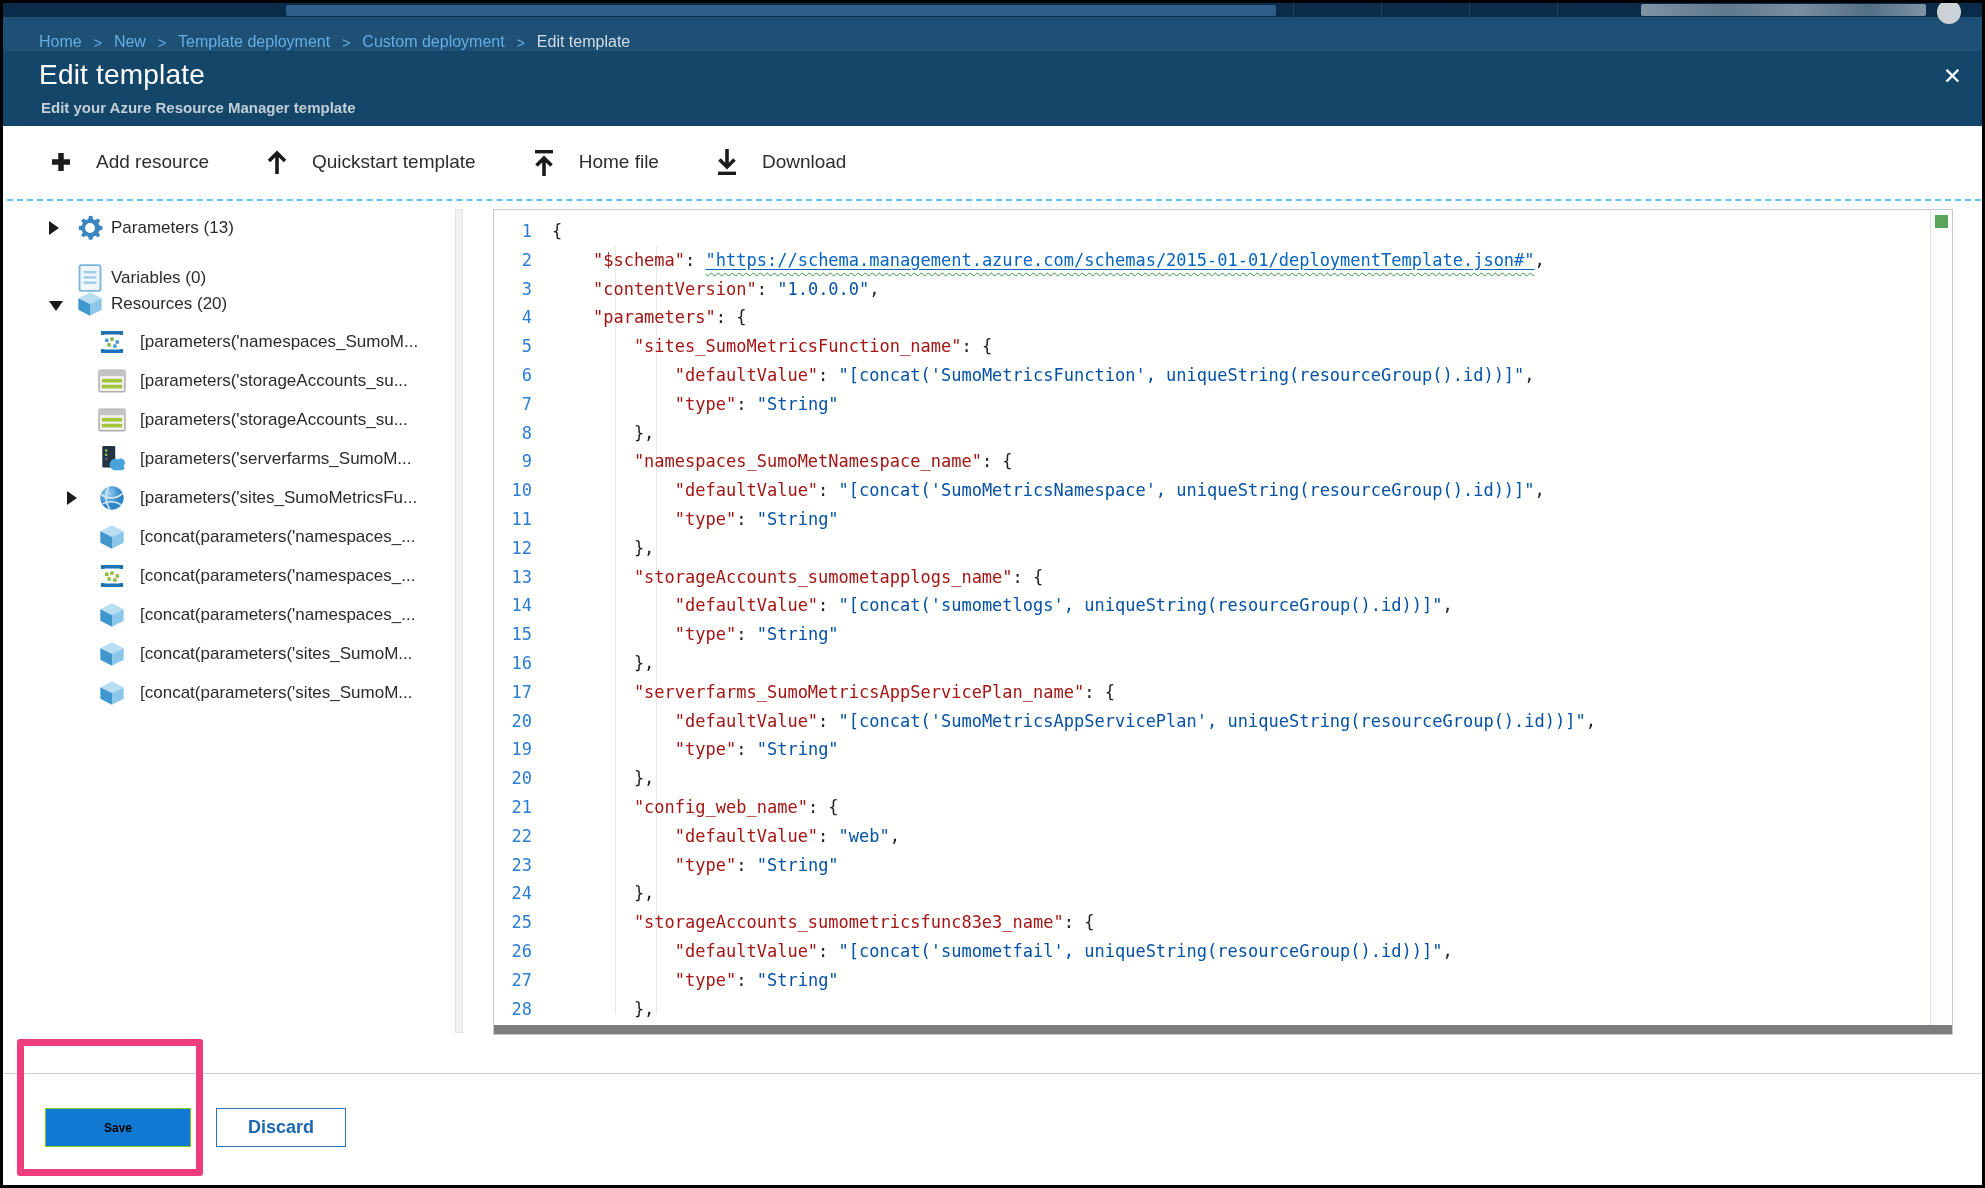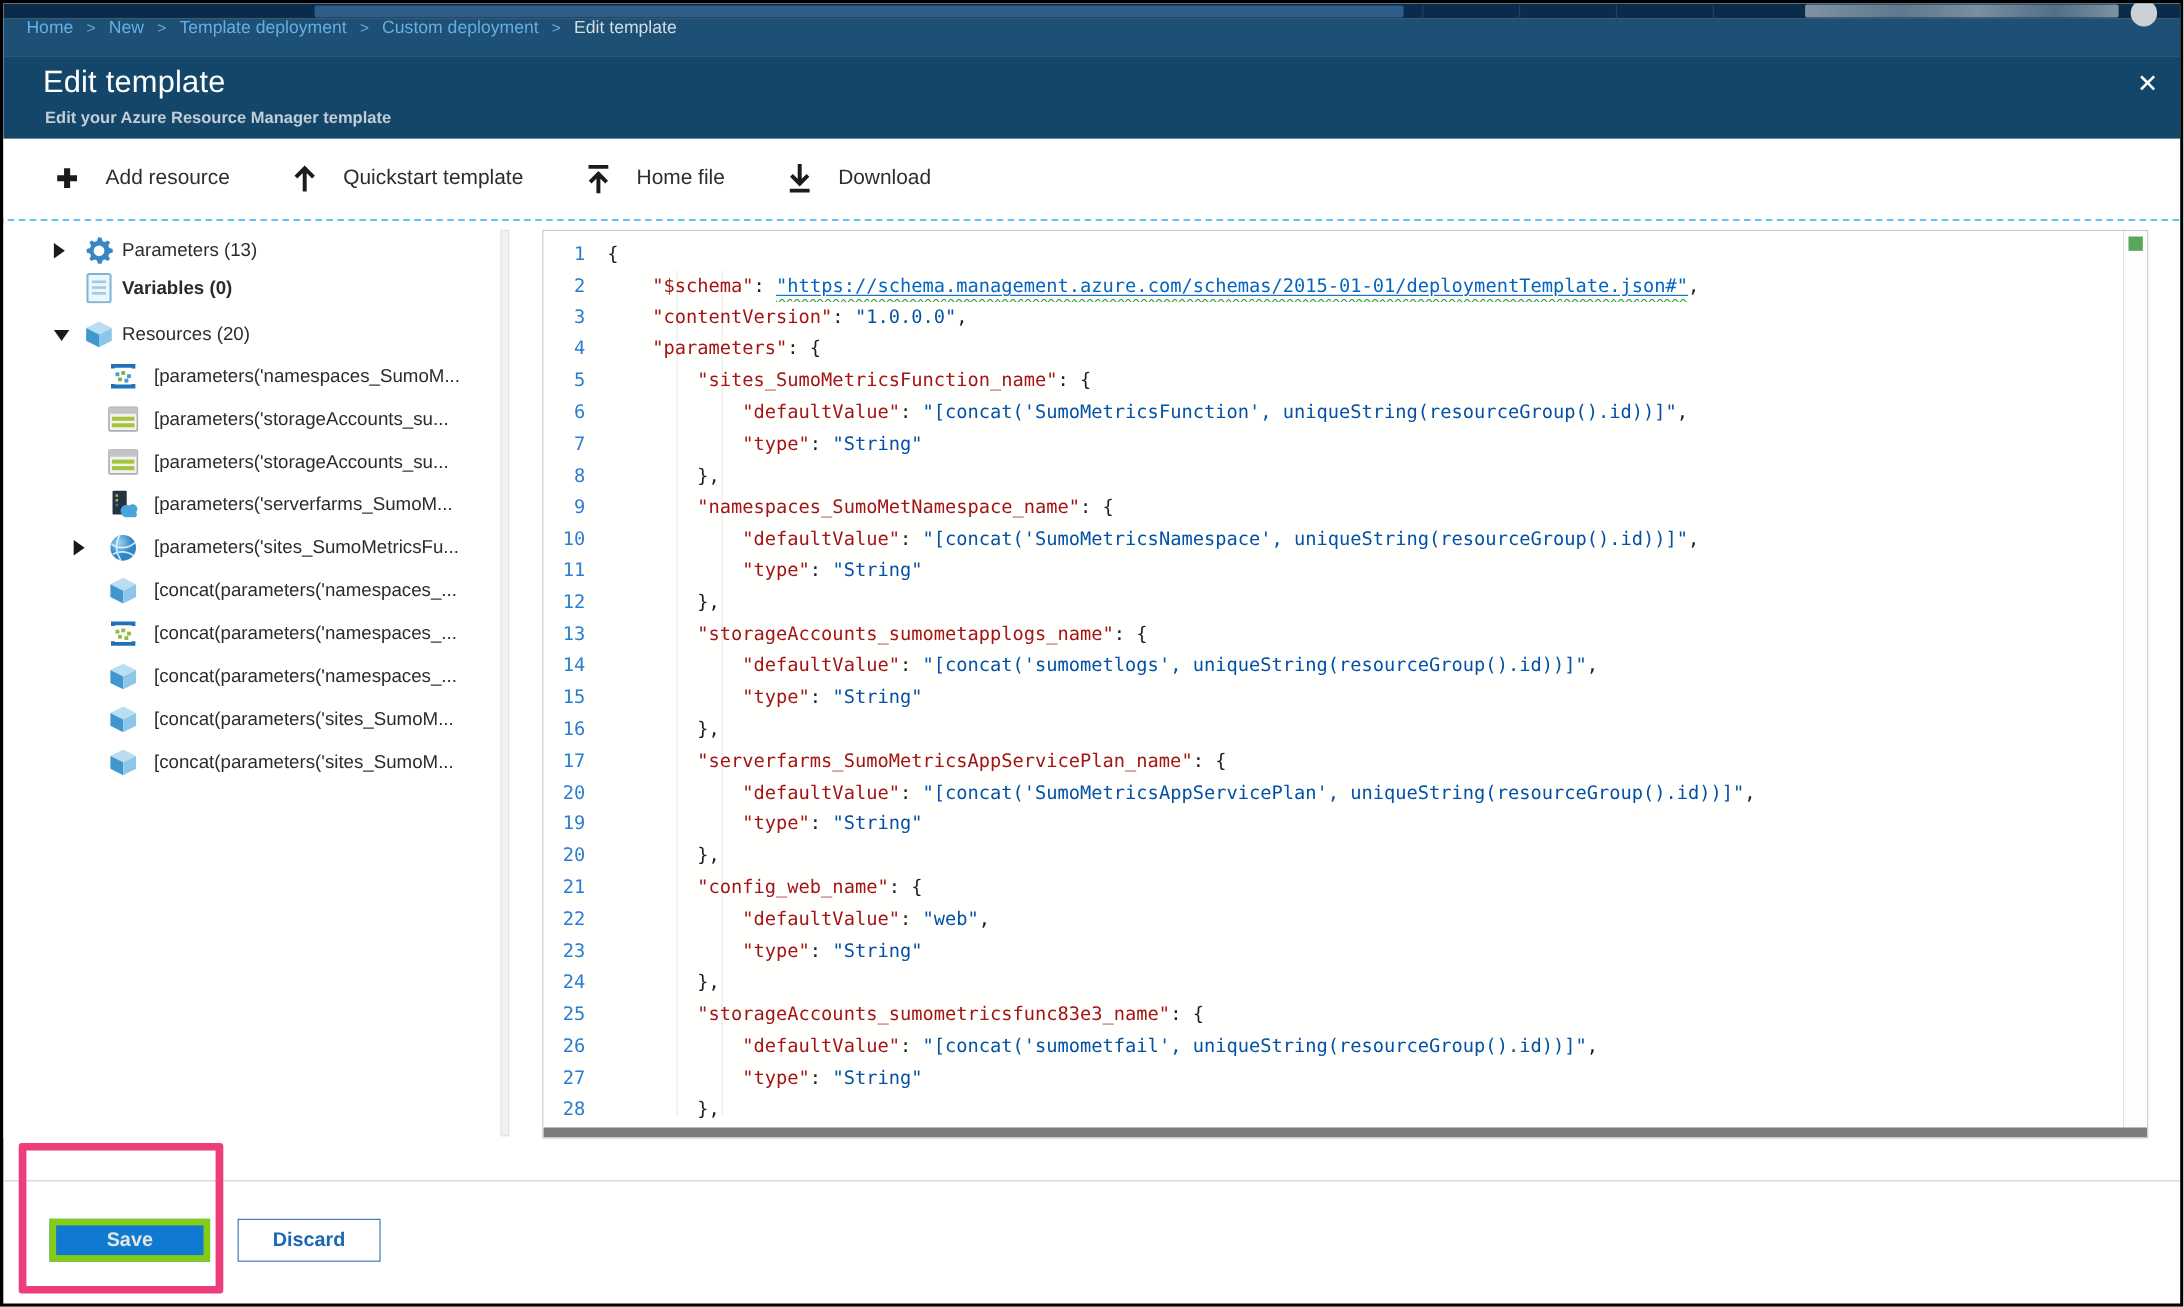--- a/index.html
+++ b/index.html
@@ -9,21 +9,21 @@
   
   .topbar { position:absolute; left:0; top:0; width:100%; height:14px; background:#0b2b4a; z-index:5; }
   .search-pill { position:absolute; left:283px; top:2px; width:990px; height:11px; background:#2f5f88; border-radius:2px; }
   .top-sep { position:absolute; top:0; width:1px; height:14px; background:#1d4466; }
   .blur-block { position:absolute; left:1638px; top:1px; width:285px; height:12px; border-radius:2px;
     background:linear-gradient(90deg,#93a5b2,#6e8699 30%,#8da0ae 55%,#5f7a90 80%,#93a5b2); opacity:.85; }
   .avatar { position:absolute; left:1934px; top:-3px; width:24px; height:24px; border-radius:50%; background:#ccd1d5; }
 
   
   .breadcrumb { position:absolute; left:0; top:14px; width:100%; height:34px; background:#1d5074;
-    display:flex; align-items:flex-start; padding-left:21px; font-size:16px; z-index:4; }
+    display:flex; align-items:flex-end; padding-left:36px; font-size:16px; z-index:4; }
   .crumb { color:#67aee3; cursor:pointer; }
   .crumb.current { color:#d3dde4; cursor:default; }
   .crumb-sep { color:#67aee3; margin:0 12px; font-size:14px; }
 
   
   .blade-header { position:absolute; left:0; top:48px; width:100%; height:75px; background:#134669; z-index:4; }
   .blade-title { position:absolute; left:36px; top:8px; color:#ffffff; font-size:28px; font-weight:400; letter-spacing:.2px; }
   .blade-subtitle { position:absolute; left:38px; top:48px; color:#c2cdd6; font-size:15px; font-weight:700; }
   .blade-close { position:absolute; right:20px; top:14px; color:#fff; font-size:23px; font-weight:400; cursor:pointer; line-height:1; }
 
@@ -57,22 +57,22 @@
   .tk-s { color:#0451a5; }
   .tk-p { color:#1e1e1e; }
   .tk-l { color:#0563c1; text-decoration:underline; text-underline-offset:3px; }
   .tk-l .wavy { color:#0563c1; text-decoration:underline wavy #2f9e44; text-underline-offset:6px; text-decoration-thickness:1px; }
   .v-lane { position:absolute; right:0; top:0; width:22px; height:100%; border-left:1px solid #e0e0e0; background:#fdfdfd; }
   .ruler-marker { position:absolute; right:4px; top:5px; width:13px; height:13px; background:#5aa55a; }
   .h-thumb { position:absolute; left:0; bottom:0; width:100%; height:9px; background:#7d7d7d; cursor:pointer; }
 
   
   .footer-divider { position:absolute; left:0; top:1070px; width:100%; height:1px; background:#cfcfcf; }
-  .btn-save { position:absolute; left:42px; top:1105px; width:146px; height:39px; background:#1079d1; border:6px solid #84cc16;
-    color:#e5e5e5; font-size:18px; font-weight:700; font-family:"Liberation Sans", sans-serif; cursor:pointer; }
+  .btn-save { position:absolute; left:42px; top:1105px; width:146px; height:39px; background:#1079d1; border:1px solid #84cc16;
+    color:#000000; font-size:12px; font-weight:700; font-family:"Liberation Sans", sans-serif; cursor:pointer; }
   .btn-discard { position:absolute; left:213px; top:1105px; width:130px; height:39px; background:#fff; border:1px solid #2e6fba;
     color:#1b67b4; font-size:18px; font-weight:700; font-family:"Liberation Sans", sans-serif; cursor:pointer; }
   .pink-rect { position:absolute; left:14px; top:1036px; width:186px; height:137px; border:7px solid #ee3d7c;
     border-radius:3px; z-index:10; pointer-events:none; }
 </style>
 </head>
 <body>
 
 <div class="frame">
 
@@ -146,21 +146,21 @@
       <div class="tree-row" style="top: 6px;">
         <span class="arrow-slot" style="left: 46px;"><span class="arr-collapsed" style="display: inline-block;"></span></span>
         <span class="tree-icon" style="left: 72px;">
           <svg width="28" height="28" viewBox="0 0 24 24">
             <path fill="#3a86c1" d="M12 1.5l2 .3.7 2.6 1.9.8 2.3-1.3 1.7 1.7-1.3 2.3.8 1.9 2.6.7v2.9l-2.6.7-.8 1.9 1.3 2.3-1.7 1.7-2.3-1.3-1.9.8-.7 2.6h-2.9l-.7-2.6-1.9-.8-2.3 1.3-1.7-1.7 1.3-2.3-.8-1.9-2.6-.7v-2.9l2.6-.7.8-1.9-1.3-2.3 1.7-1.7 2.3 1.3 1.9-.8.7-2.6z"></path>
             <circle cx="12" cy="12" r="4.2" fill="#fff"></circle>
           </svg>
         </span>
         <span class="tree-label" style="left: 108px; text-align: center;">Parameters (13)</span>
       </div>
-      <div class="tree-row" style="top: 40px; font-weight: bold;">
+      <div class="tree-row" style="top: 56px;">
         <span class="tree-icon" style="left: 72px;">
           <svg width="24" height="28" viewBox="0 0 20 24">
             <rect x="1" y="1" width="18" height="22" rx="1.5" fill="#eef6fc" stroke="#7fb5d8" stroke-width="1.6"></rect>
             <rect x="4.5" y="6" width="11" height="2" fill="#9ecbe6"></rect>
             <rect x="4.5" y="10.5" width="11" height="2" fill="#9ecbe6"></rect>
             <rect x="4.5" y="15" width="11" height="2" fill="#9ecbe6"></rect>
           </svg>
         </span>
         <span class="tree-label" style="left: 108px;">Variables (0)</span>
       </div>

